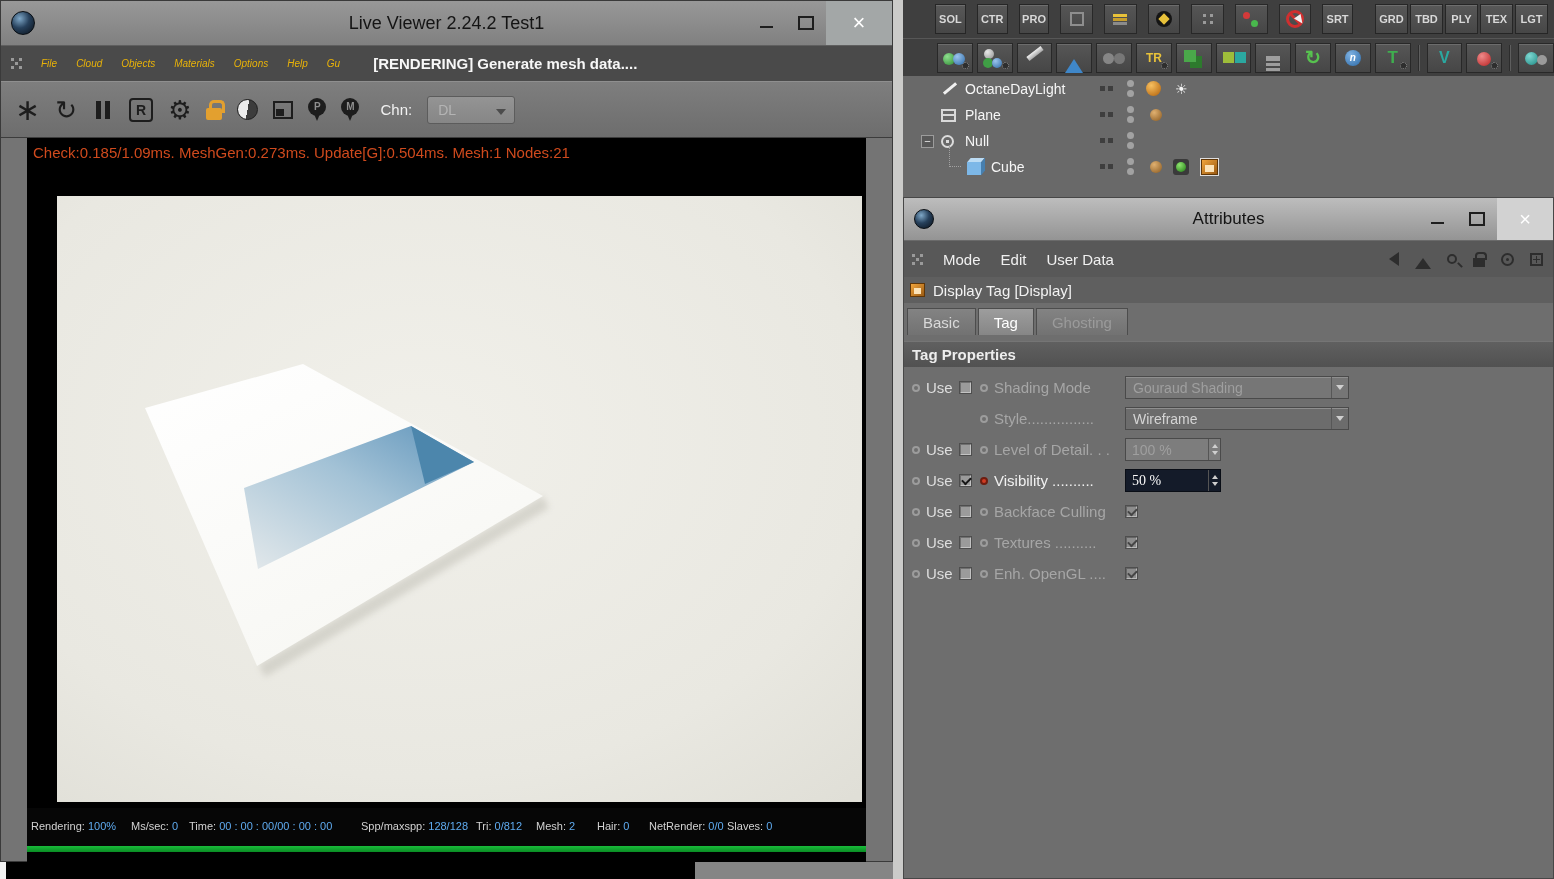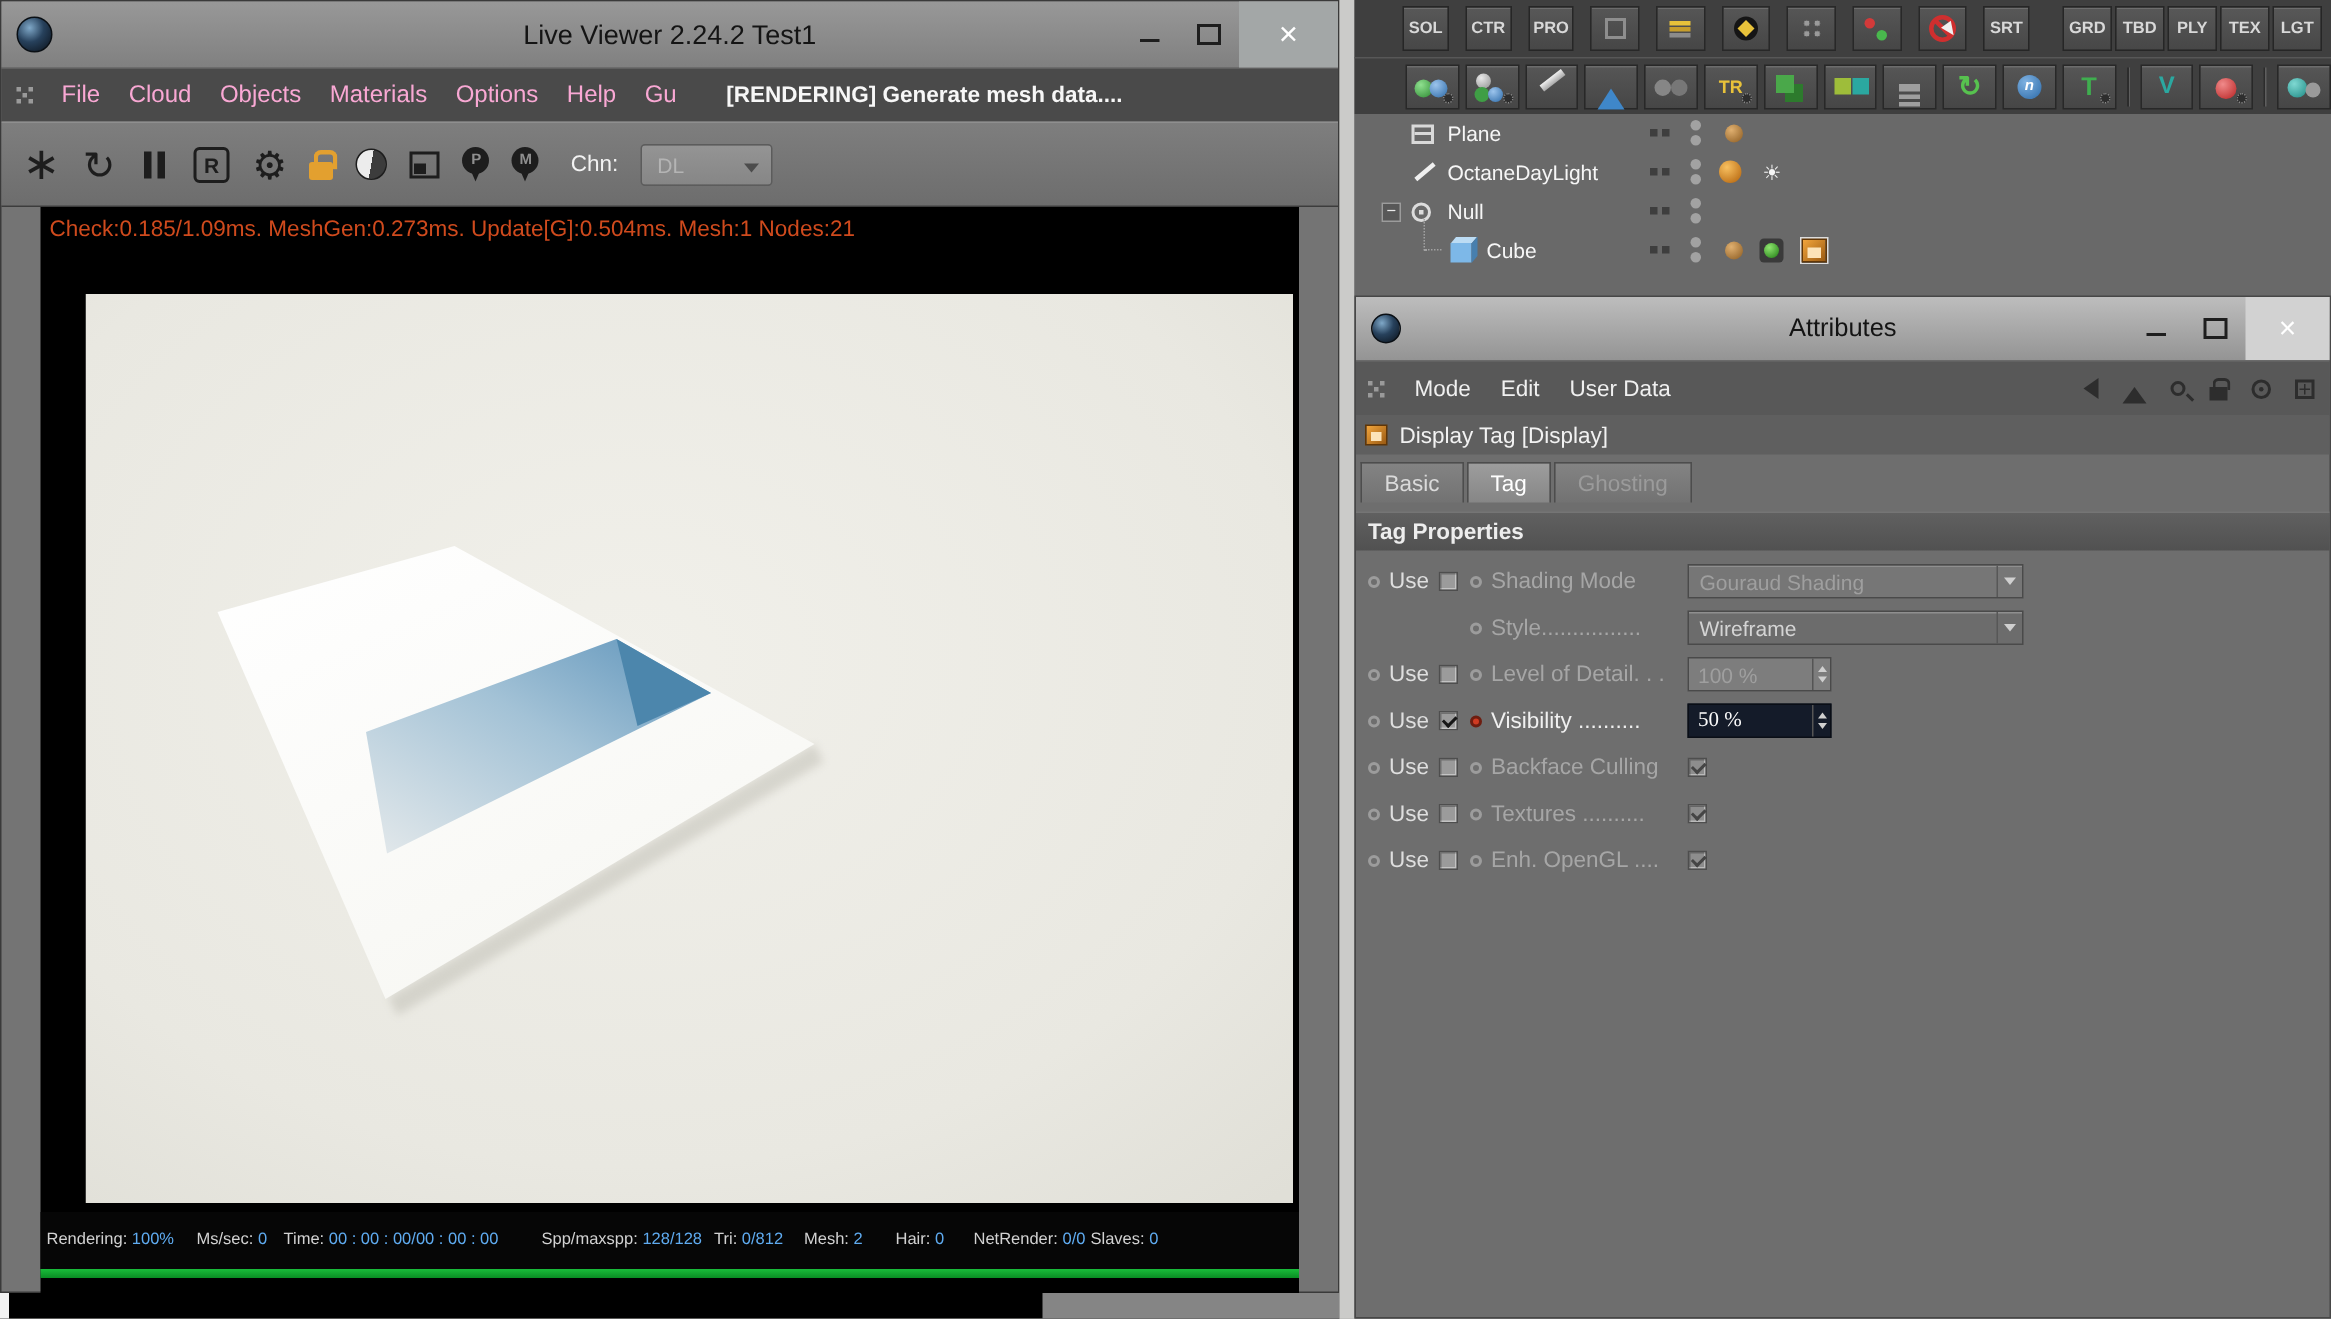--- a/index.html
+++ b/index.html
@@ -25,21 +25,21 @@
 
   .lv-menubar { height:35px; background:#4a4a4a; display:flex; align-items:center;
                 gap:19px; padding-left:10px; }
   .grid-icon { width:11px; height:11px;
                background:
                  linear-gradient(#9a9a9a,#9a9a9a) 0 0/3px 3px no-repeat,
                  linear-gradient(#9a9a9a,#9a9a9a) 0 8px/3px 3px no-repeat,
                  linear-gradient(#9a9a9a,#9a9a9a) 8px 0/3px 3px no-repeat,
                  linear-gradient(#9a9a9a,#9a9a9a) 8px 8px/3px 3px no-repeat,
                  linear-gradient(#9a9a9a,#9a9a9a) 4px 4px/3px 3px no-repeat; }
-  .menu-item { font-size:16px; color:#f9a8d4; }
+  .menu-item { font-size:10px; color:#eab308;font-style:italic; }
   .lv-status-msg { font-size:15px; color:#f7f7f7; font-weight:bold; margin-left:14px; }
 
   .lv-toolbar { height:57px; background:linear-gradient(#7e7e7e,#6d6d6d);
                 border-top:1px solid #8f8f8f; border-bottom:1px solid #3c3c3c;
                 display:flex; align-items:center; gap:15px; padding-left:14px; }
   .tbi { color:#1d1d1d; font-size:26px; line-height:1; display:flex; align-items:center;
          justify-content:center; min-width:22px; }
   .tbi-pause { display:flex; gap:4px; }
   .tbi-pause i { width:5px; height:18px; background:#1d1d1d; }
   .tbi-r { width:24px; height:24px; border:2px solid #1d1d1d; border-radius:4px;
@@ -475,33 +475,33 @@
       </span>
     <span class="ibtn ic2-red">
         <i class="gear-dot"></i>
       </span>
     <span class="sep"></span>
     <span class="ibtn ic2-teal"></span>
   </div>
 
   <div class="om">
     <div class="om-row">
-      <span class="om-icon icon-plane"></span>
-      <span class="om-name" style="margin-left:62px">Plane</span>
-      <span class="om-cols"></span>
-      <span class="vis-dots"></span>
-      <span class="tag tag-tan" style="left:247px"></span>
-    </div>
-    <div class="om-row">
       <span class="om-icon icon-light"></span>
       <span class="om-name" style="margin-left:62px">OctaneDayLight</span>
       <span class="om-cols"></span>
       <span class="vis-dots"></span>
       <span class="tag tag-orangeball" style="left:243px"></span>
       <span class="tag tag-sun" style="left:272px">☀</span>
+    </div>
+    <div class="om-row">
+      <span class="om-icon icon-plane"></span>
+      <span class="om-name" style="margin-left:62px">Plane</span>
+      <span class="om-cols"></span>
+      <span class="vis-dots"></span>
+      <span class="tag tag-tan" style="left:247px"></span>
     </div>
     <div class="om-row">
       <span class="om-expander">−</span>
       <span class="om-icon icon-null"></span>
       <span class="om-name" style="margin-left:62px">Null</span>
       <span class="om-cols"></span>
       <span class="vis-dots"></span>
     </div>
     <div class="om-row">
       <span class="tree-elbow"></span>

